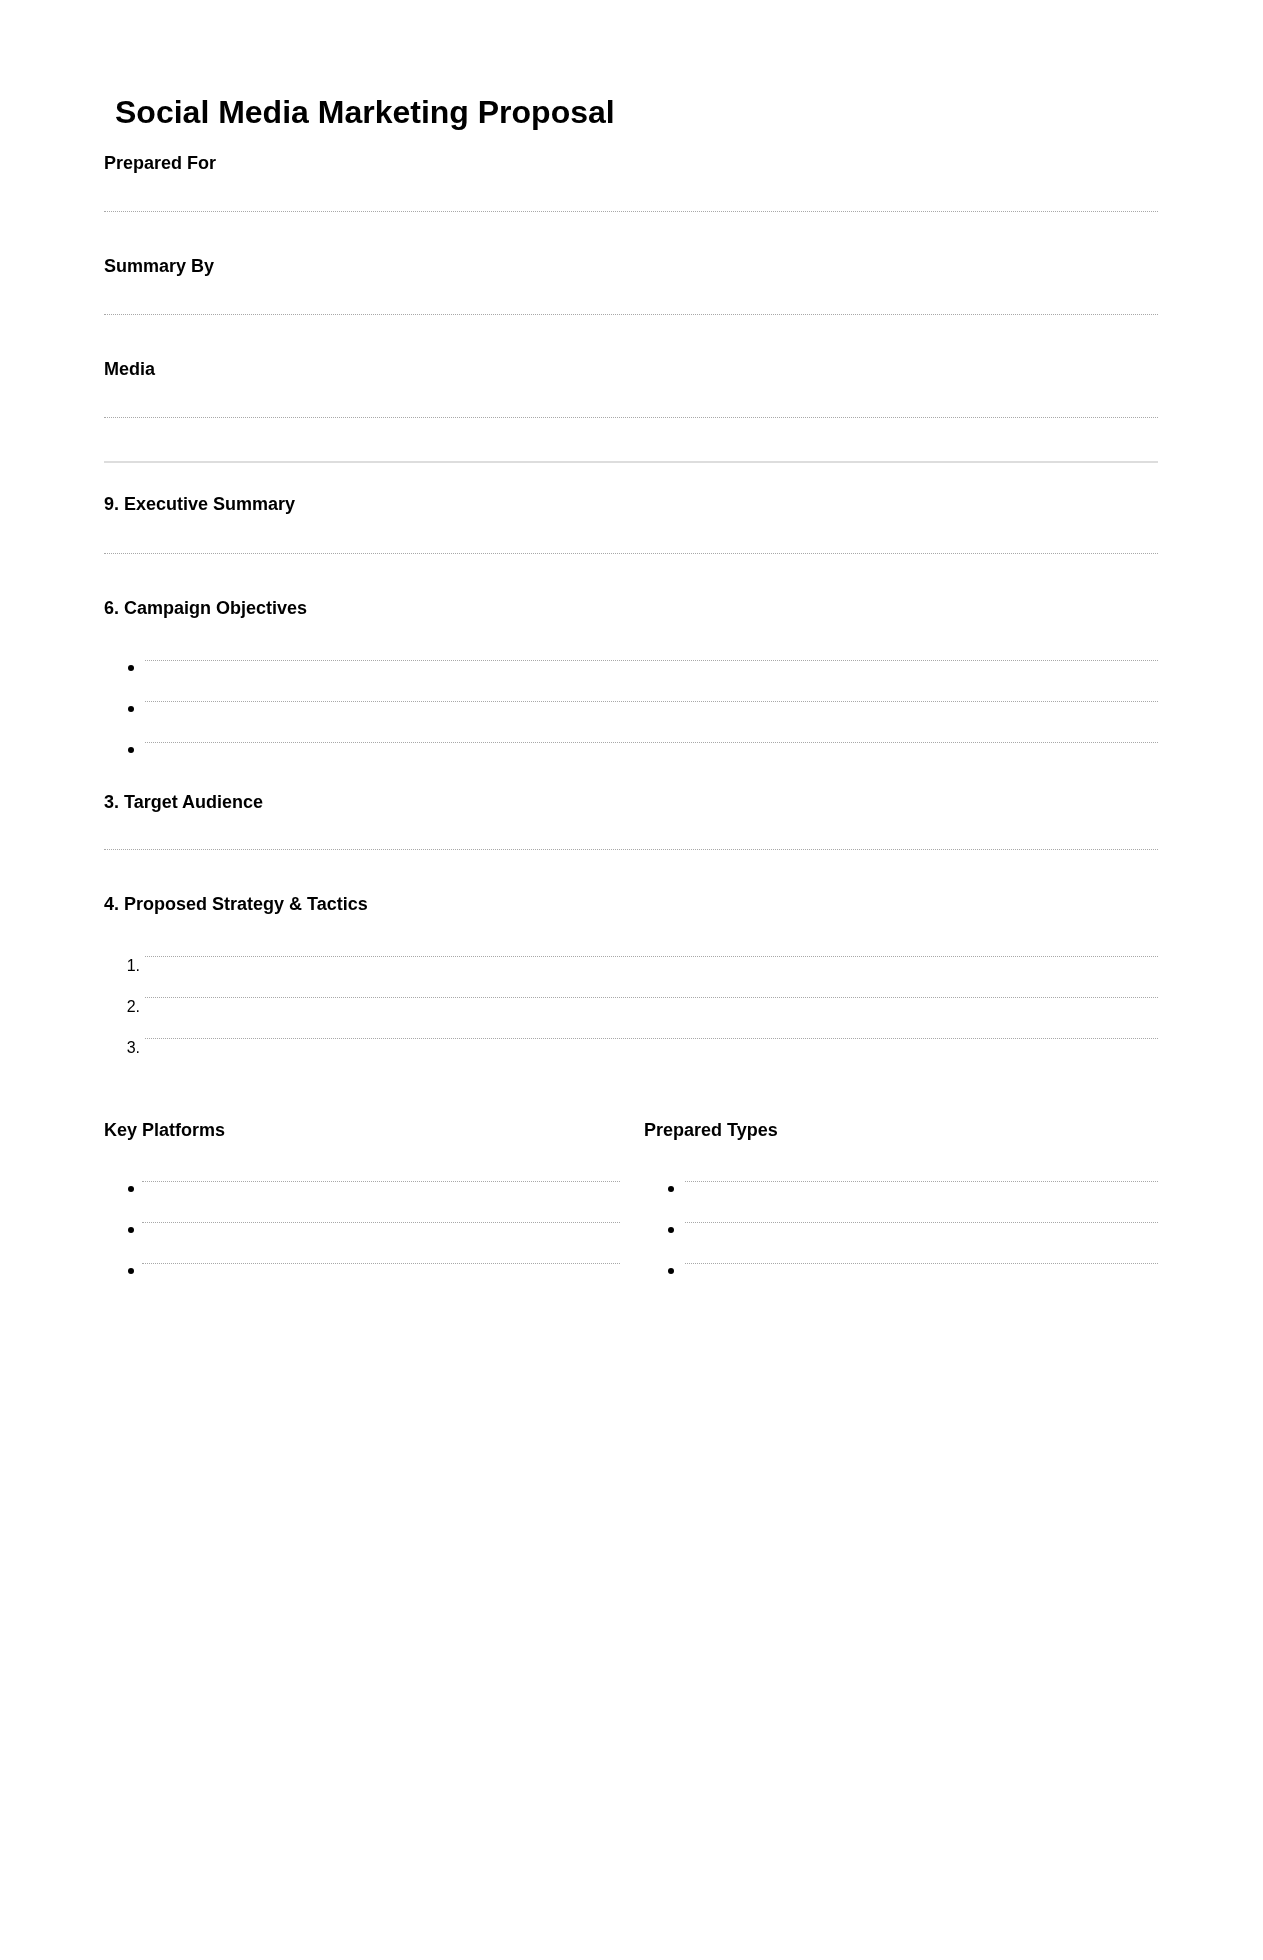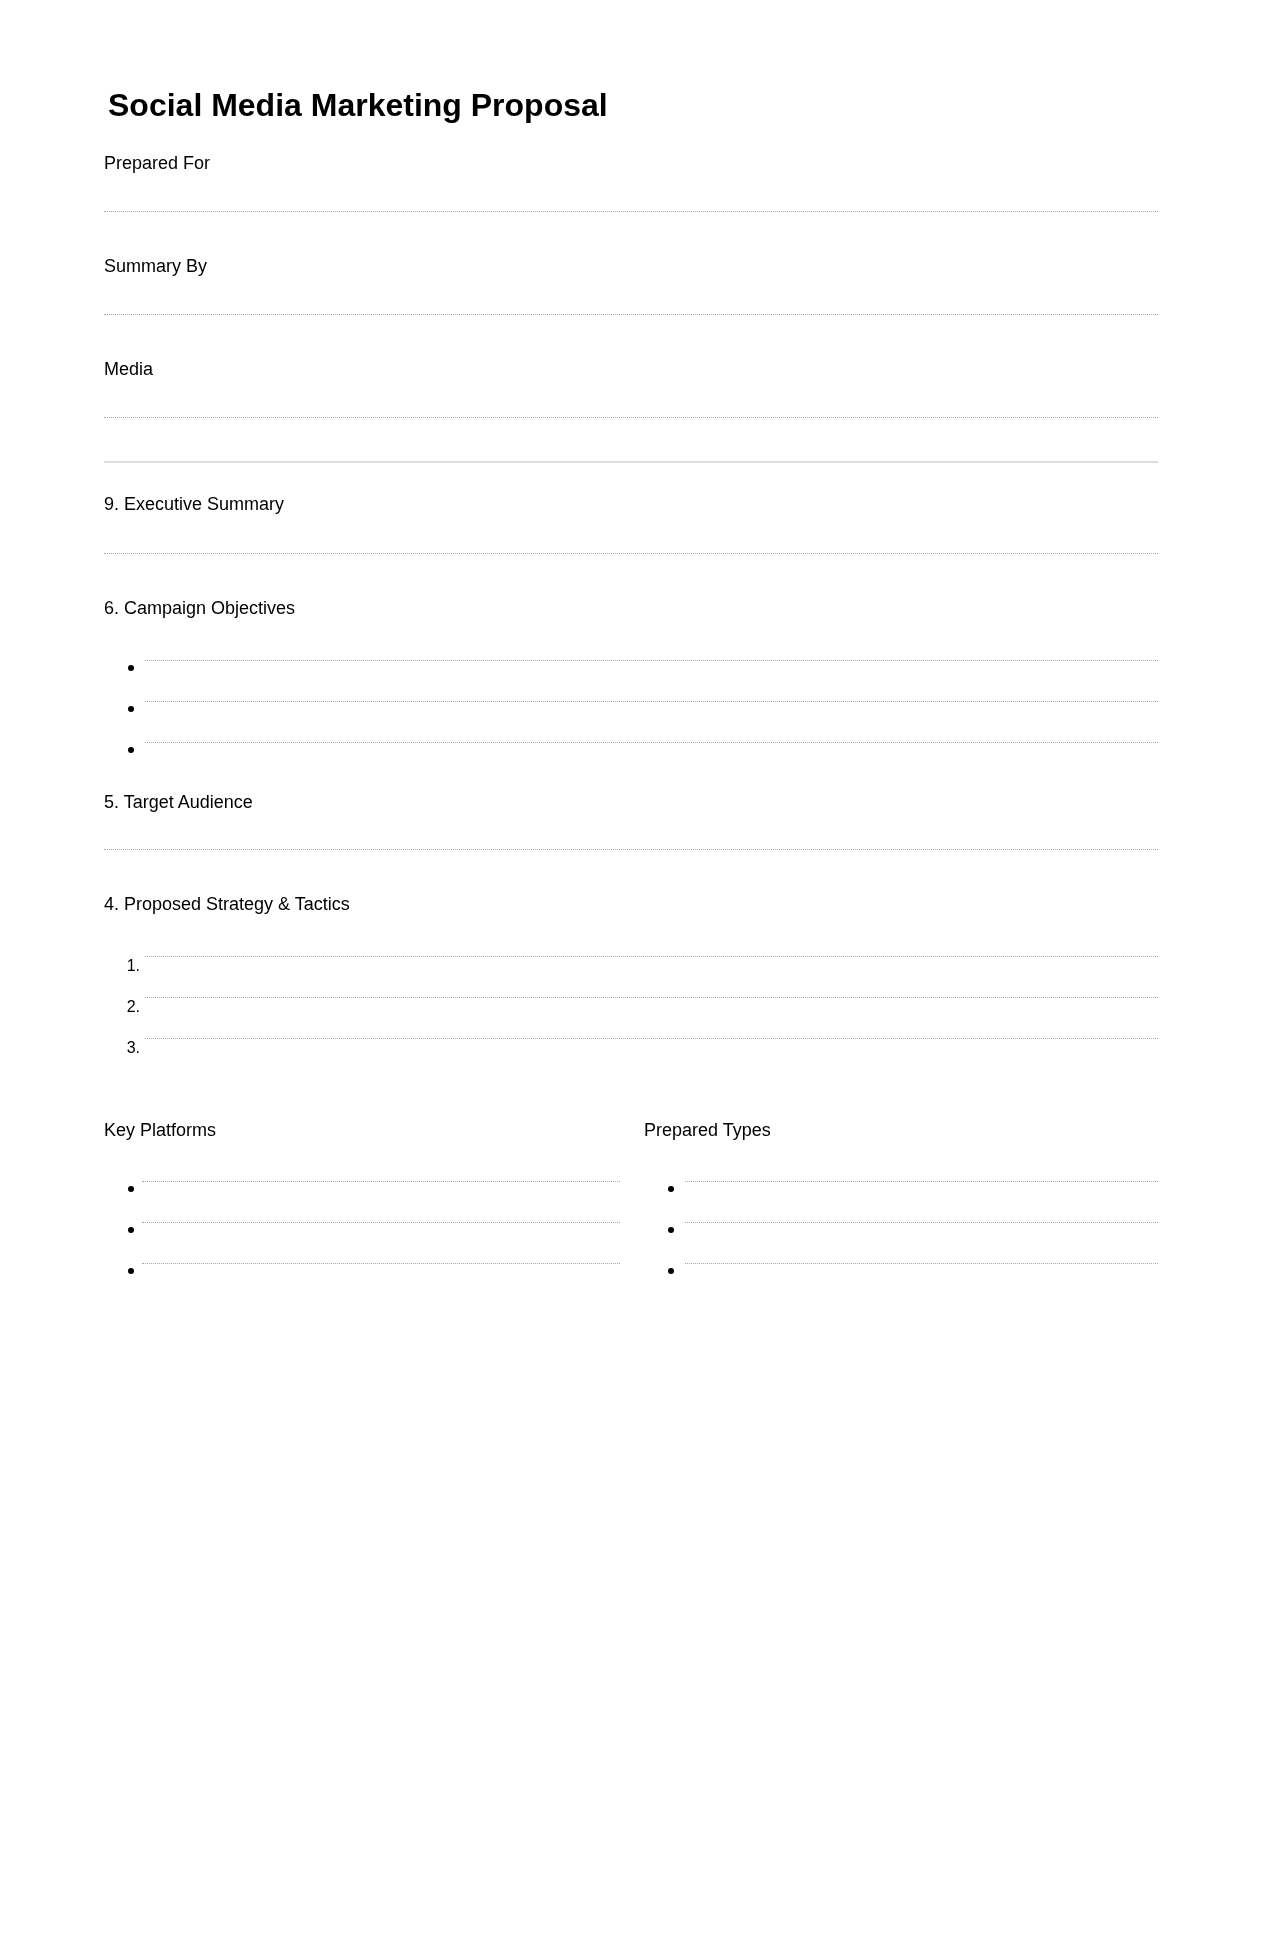--- a/index.html
+++ b/index.html
@@ -18,33 +18,33 @@
   .page {
     position: absolute;
     left: 104px;
     top: 0;
     width: 1054px;
   }
   .doc-title {
     position: absolute;
     top: 82px;
     left: 0;
-    margin: 4px;
+    margin: 11px;
     font-size: 32px;
     line-height: 38px;
     font-weight: bold;
     white-space: nowrap;
   }
   .label {
     position: absolute;
     left: 0;
     margin: 0;
     font-size: 18px;
     line-height: 22px;
-    font-weight: normal;
+    font-weight: bold;
     white-space: nowrap;
   }
   .rule-dotted {
     position: absolute;
     left: 0;
     width: 1054px;
     height: 0;
     border-top: 1px dotted #a8a8a8;
   }
   .rule-solid {
@@ -127,21 +127,21 @@
     <li>
       <span class="marker-bullet"></span>
       <span class="entry"></span>
     </li>
     <li>
       <span class="marker-bullet"></span>
       <span class="entry"></span>
     </li>
   </ul>
 
-  <div class="label" style="top:791px">5. Target Audience</div>
+  <div class="label" style="top:791px">3. Target Audience</div>
   <div class="rule-dotted" style="top:813px;height:36px;border-top:none;border-bottom:1px dotted #a8a8a8;"></div>
 
   <div class="label" style="top:893px">4. Proposed Strategy &amp; Tactics</div>
   <ol class="list" style="top:956px;width:1054px">
     <li>
       <span class="marker-num">1.</span>
       <span class="entry"></span>
     </li>
     <li>
       <span class="marker-num">2.</span>

